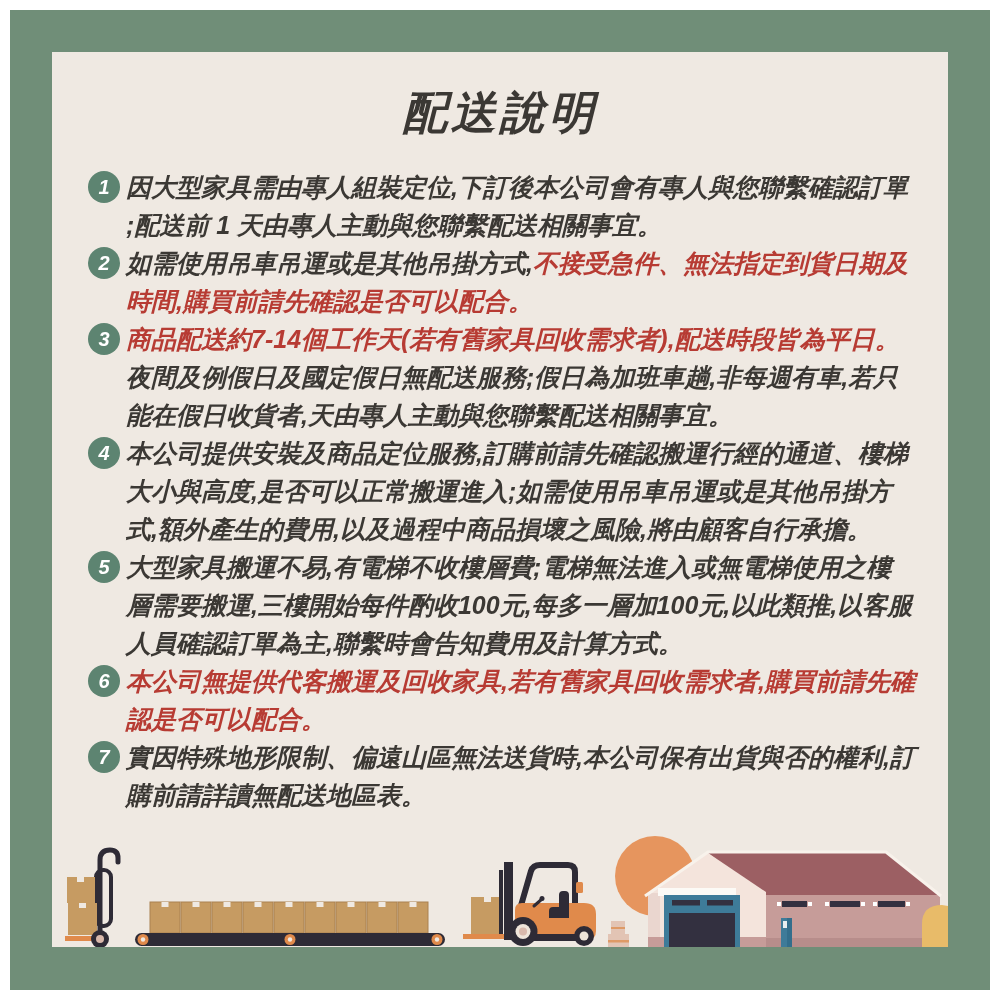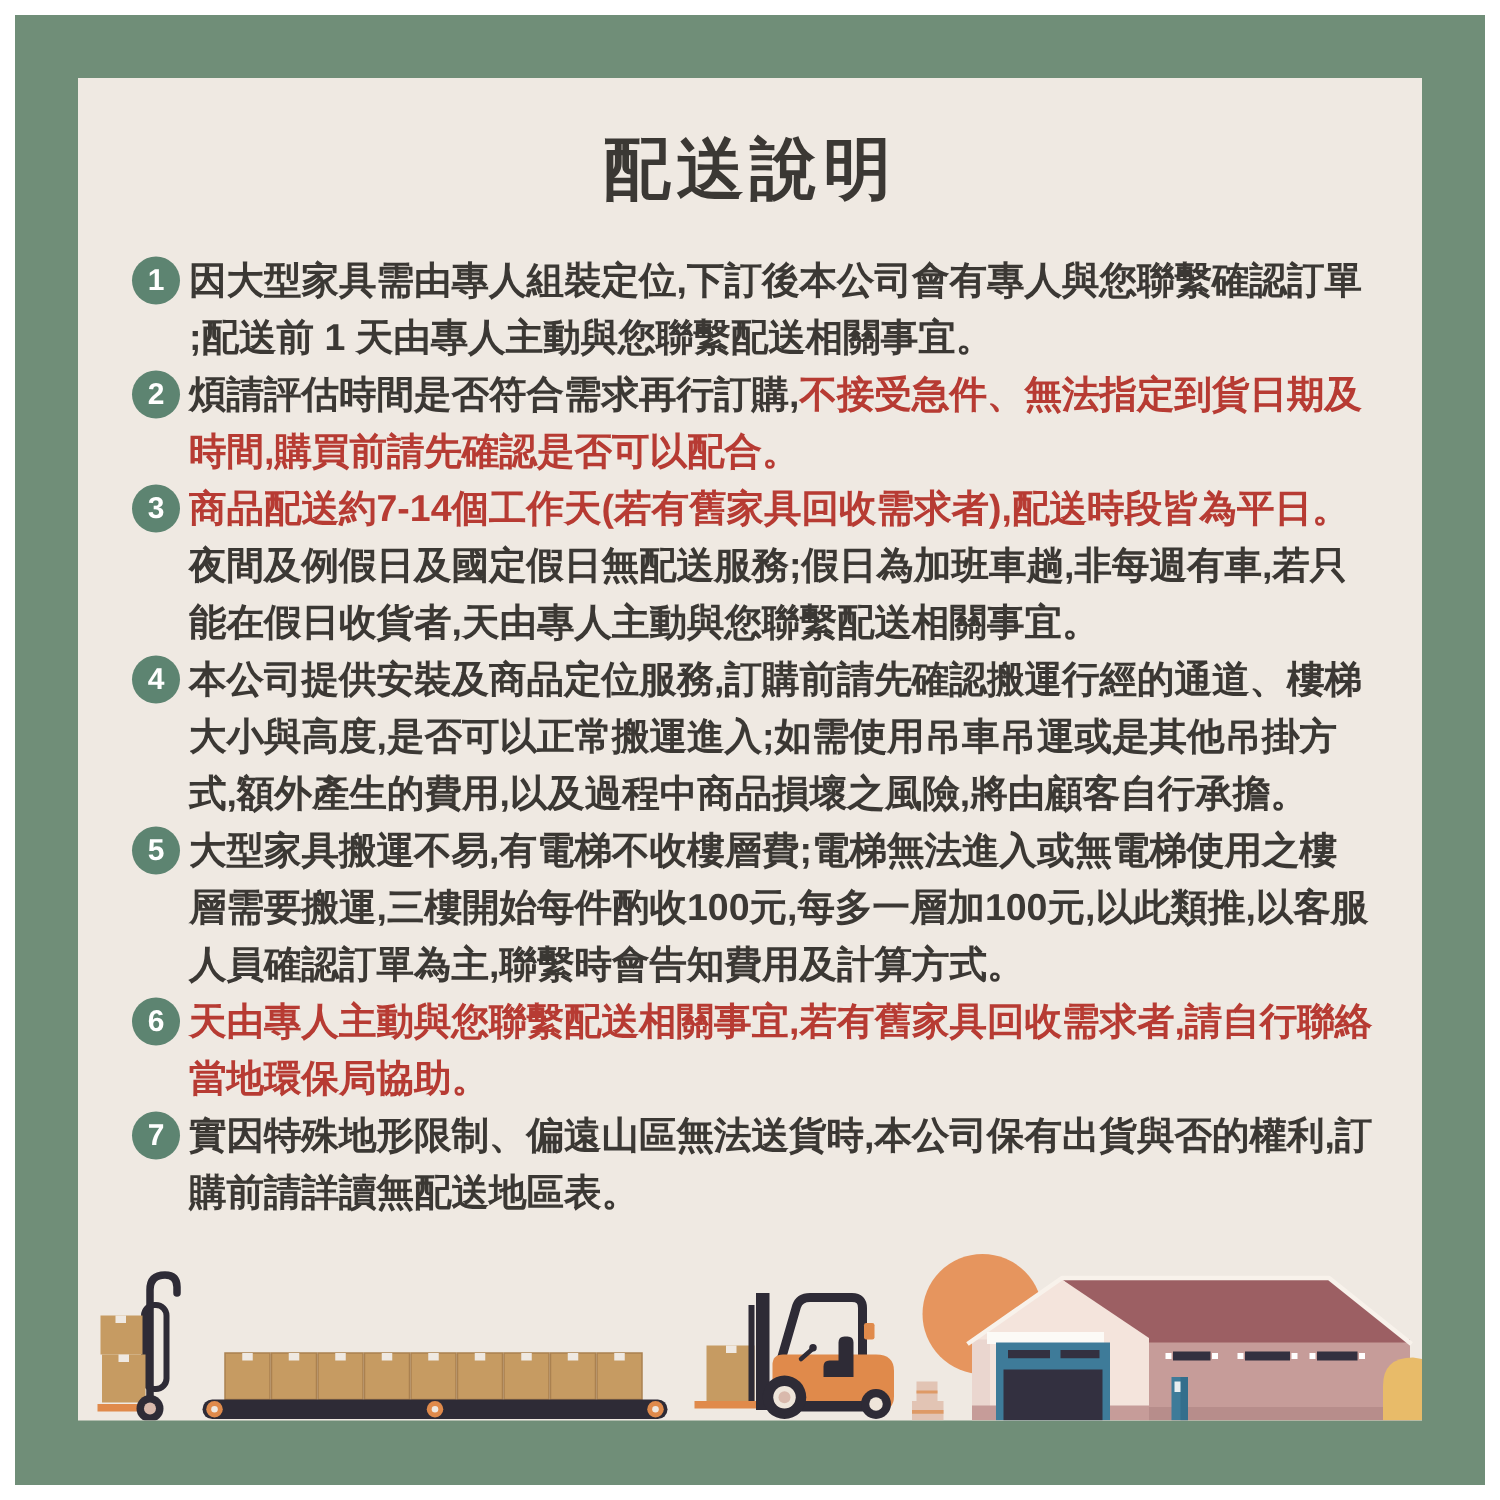--- a/index.html
+++ b/index.html
@@ -6,21 +6,21 @@
     --frame-green:#708E78; --panel-cream:#EFE9E2; --ink:#3B3834; --red:#B73B33;
     --badge-green:#5D8471; --box-tan:#C69B62; --belt-dark:#2E2B36; --orange:#E08A4B;
     --sun:#E6955E; --roof:#9C5F63; --wall-rose:#C69C99; --wall-base:#B78D8B;
     --facade:#F4E4DC; --facade-shade:#EAD6CF; --lintel:#FCFAF6; --door-blue:#3E7B99;
     --door-blue-dark:#336E8C; --garage-dark:#333040; --pink-box:#E2C4B4;
     --pink-box-stripe:#DE9A66; --bush:#E8BB69; --wheel-hub:#EFE5DA; --hub-pink:#D9B9AC;
   }
   *{box-sizing:border-box;}
   html,body{margin:0;padding:0;width:1000px;height:1000px;background:#ffffff;
     font-family:"Liberation Sans","DejaVu Sans",sans-serif;overflow:hidden;}
-  .frame{position:absolute;left:10px;top:10px;width:980px;height:980px;background:var(--frame-green);}
+  .frame{position:absolute;left:10px;top:10px;width:980px;height:980px;background:var(--frame-green);font-style:italic;}
   .panel{position:absolute;left:42px;top:42px;width:896px;height:895px;background:var(--panel-cream);overflow:hidden;}
   h1.title{margin:36px 0 0 0;text-align:center;font-size:45px;line-height:50px;font-weight:bold;
     color:var(--ink);letter-spacing:4px;}
   .items{margin:30px 32px 0 36px;}
   .item{display:flex;align-items:flex-start;}
   .badge{flex:0 0 32px;width:32px;height:32px;margin-top:3px;margin-right:6px;border-radius:50%;
     background:var(--badge-green);color:#ffffff;font-size:20px;font-weight:bold;
     display:flex;align-items:center;justify-content:center;}
   .txt{margin:0;width:790px;font-size:25px;line-height:38px;font-weight:600;
     word-break:break-all;line-break:anywhere;color:var(--ink);}
@@ -43,37 +43,37 @@
 <div class="frame">
   <div class="panel">
     <h1 class="title">配送說明</h1>
     <div class="items" id="items">
         <div class="item">
           <span class="badge">1</span>
           <p class="txt"><span class="dark">因大型家具需由專人組裝定位,下訂後本公司會有專人與您聯繫確認訂單;配送前 1 天由專人主動與您聯繫配送相關事宜。</span></p>
         </div>
         <div class="item">
           <span class="badge">2</span>
-          <p class="txt"><span class="dark">煩請評估時間是否符合需求再行訂購,</span><span class="red">不接受急件、無法指定到貨日期及時間,購買前請先確認是否可以配合。</span></p>
+          <p class="txt"><span class="dark">如需使用吊車吊運或是其他吊掛方式,</span><span class="red">不接受急件、無法指定到貨日期及時間,購買前請先確認是否可以配合。</span></p>
         </div>
         <div class="item">
           <span class="badge">3</span>
           <p class="txt"><span class="red">商品配送約7-14個工作天(若有舊家具回收需求者),配送時段皆為平日。</span><span class="dark">夜間及例假日及國定假日無配送服務;假日為加班車趟,非每週有車,若只能在假日收貨者,天由專人主動與您聯繫配送相關事宜。</span></p>
         </div>
         <div class="item">
           <span class="badge">4</span>
           <p class="txt"><span class="dark">本公司提供安裝及商品定位服務,訂購前請先確認搬運行經的通道、樓梯大小與高度,是否可以正常搬運進入;如需使用吊車吊運或是其他吊掛方式,額外產生的費用,以及過程中商品損壞之風險,將由顧客自行承擔。</span></p>
         </div>
         <div class="item">
           <span class="badge">5</span>
           <p class="txt"><span class="dark">大型家具搬運不易,有電梯不收樓層費;電梯無法進入或無電梯使用之樓層需要搬運,三樓開始每件酌收100元,每多一層加100元,以此類推,以客服人員確認訂單為主,聯繫時會告知費用及計算方式。</span></p>
         </div>
         <div class="item">
           <span class="badge">6</span>
-          <p class="txt"><span class="red">天由專人主動與您聯繫配送相關事宜,若有舊家具回收需求者,請自行聯絡當地環保局協助。</span></p>
+          <p class="txt"><span class="red">本公司無提供代客搬運及回收家具,若有舊家具回收需求者,購買前請先確認是否可以配合。</span></p>
         </div>
         <div class="item">
           <span class="badge">7</span>
           <p class="txt"><span class="dark">實因特殊地形限制、偏遠山區無法送貨時,本公司保有出貨與否的權利,訂購前請詳讀無配送地區表。</span></p>
         </div>
       </div>
 
     <svg class="illus" viewBox="0 0 896 135" preserveAspectRatio="none" aria-hidden="true">
       <defs>
         <g id="crate">

